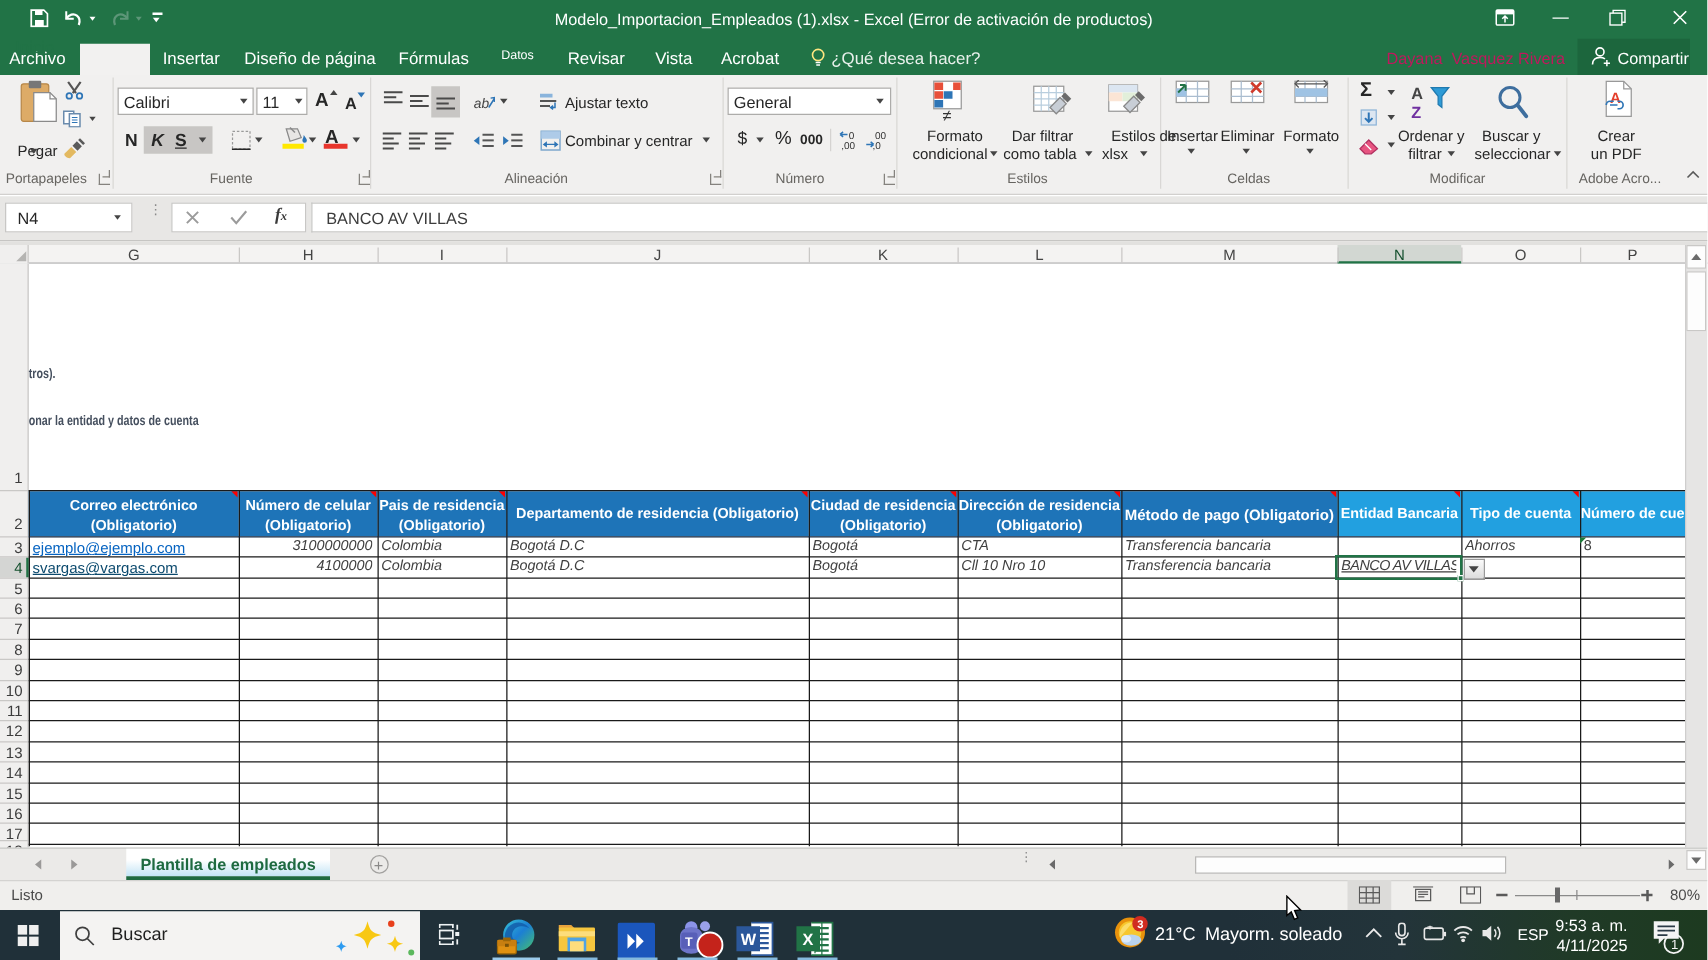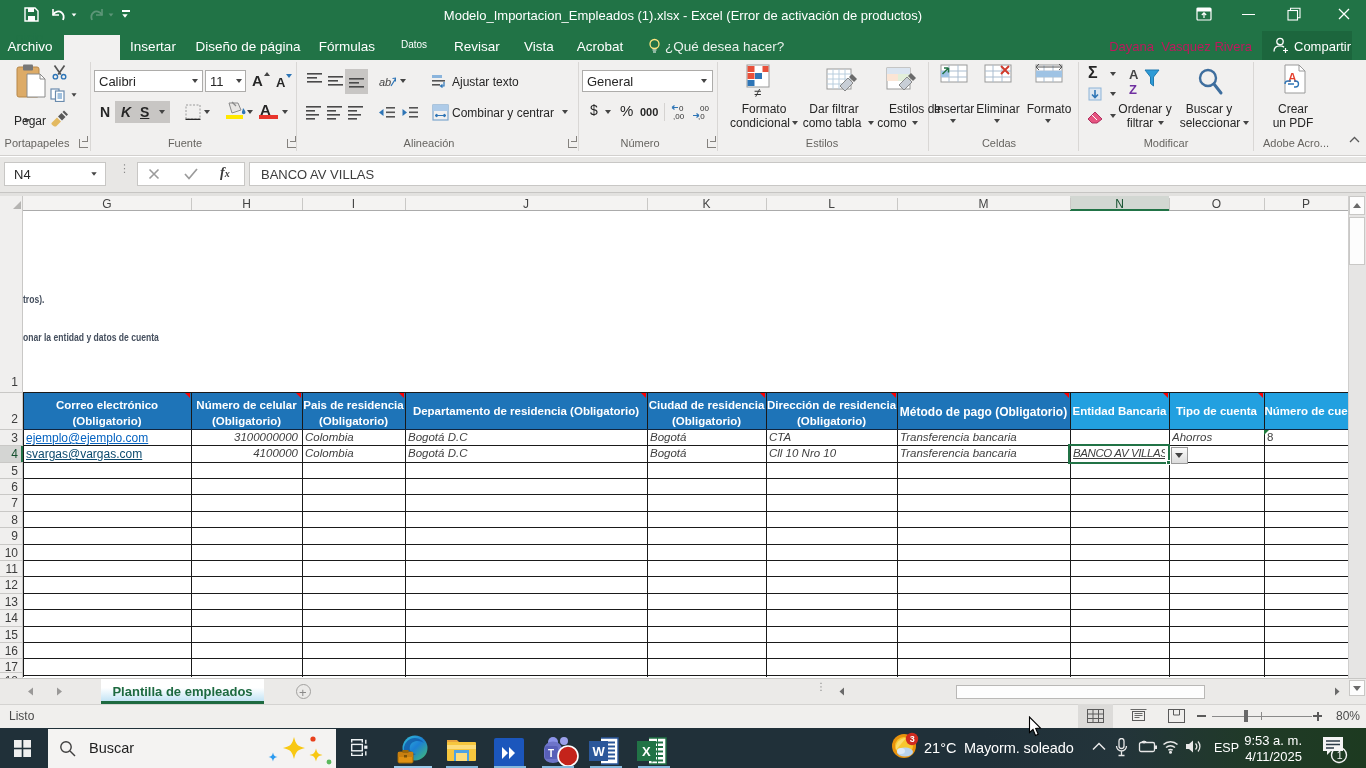--- a/index.html
+++ b/index.html
@@ -250,21 +250,21 @@
 <div class="car" style="left:868px;top:121px;"></div>
 <svg class="ab" style="left:886px;top:66px" width="32" height="32" viewBox="0 0 32 32">
 <rect x="1" y="2" width="23" height="21" fill="#fff" stroke="#999" stroke-width="1"></rect>
 <rect x="1" y="2" width="23" height="6" fill="#dce6f1"></rect>
     <rect x="1" y="8" width="11" height="7" fill="#fbe5d5"></rect>
     <rect x="12" y="8" width="12" height="7" fill="#e2efda"></rect>
 <path d="M13 19 L21 11 L26 16 L18 24 z" fill="#c8ced6" stroke="#888" stroke-width="1"></path>
     <path d="M22 10 l3-3 5 5 -3 3z" fill="#6b6b6b"></path>
   </svg>
 <div class="btxt" style="left:864px;top:102px;width:62px;text-align:center;margin-left:20px;">Estilos de</div>
-<div class="btxt" style="left:868px;top:116px;width:48px;text-align:center;">como</div>
+<div class="btxt" style="left:868px;top:116px;width:48px;text-align:center;">xlsx</div>
 <div class="car" style="left:912px;top:121px;"></div>
 <div class="lbl" style="left:787px;top:137px;width:70px;">Estilos</div>
 <svg class="ab" style="left:940px;top:64px" width="28" height="20" viewBox="0 0 28 20">
     <rect x="1" y="1" width="26" height="17" fill="#fff" stroke="#999" stroke-width="1"></rect>
     <path d="M1 7 h26 M1 13 h26 M9 1 v17 M18 1 v17" stroke="#aabdd0" stroke-width="1"></path>
     <rect x="1" y="7" width="8" height="6" fill="#9fc3e4"></rect>
     <path d="M-0.5 16 l6-6 m0 0 h-4.5 m4.5 0 v4.5" stroke="#217346" stroke-width="1.5" fill="none" transform="translate(3 -6)"></path>
   </svg>
 <svg class="ab" style="left:984px;top:64px" width="28" height="20" viewBox="0 0 28 20">
     <rect x="1" y="1" width="26" height="17" fill="#fff" stroke="#999" stroke-width="1"></rect>

